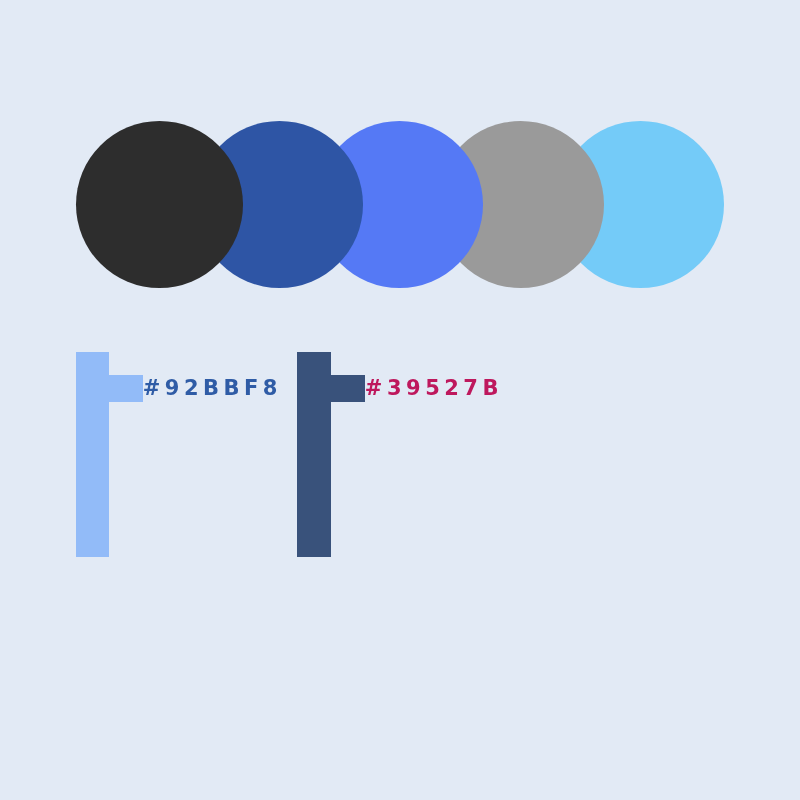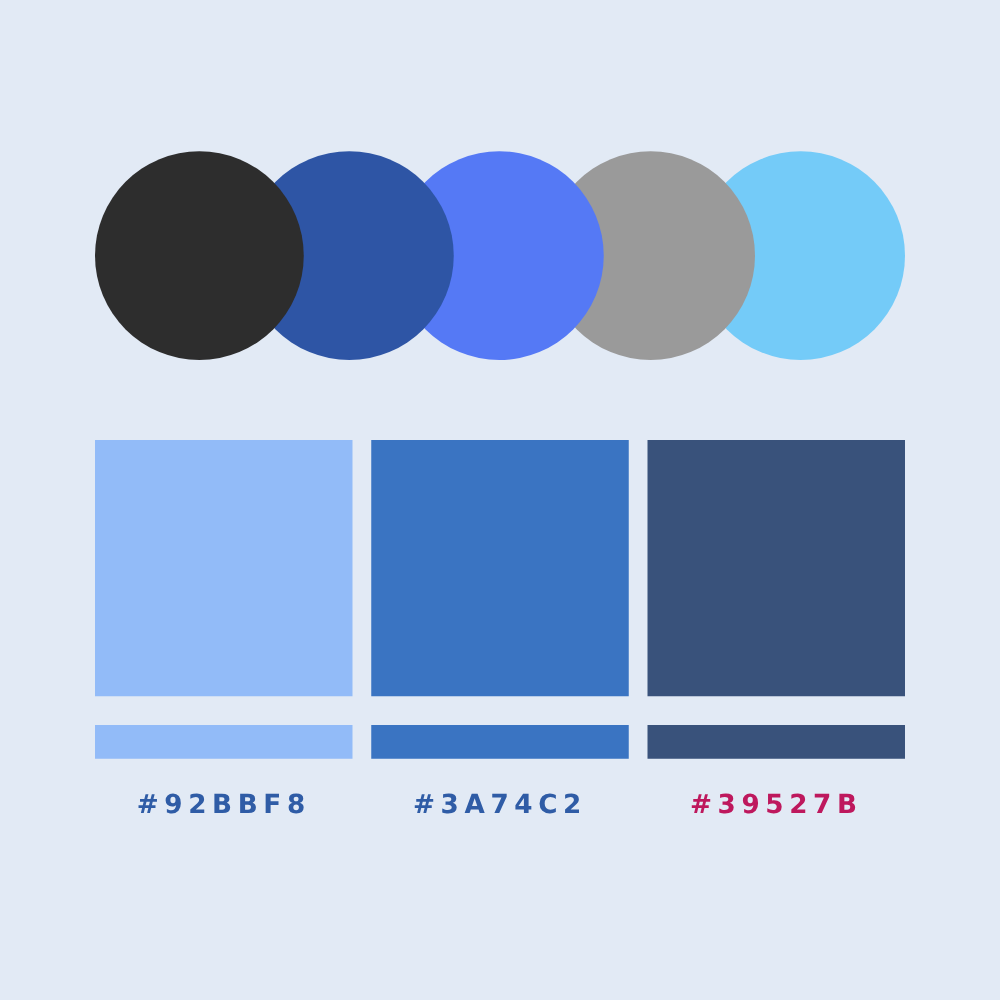--- a/index.html
+++ b/index.html
@@ -45,21 +45,21 @@
     position: absolute;
     left: 76px;
     top: 352px;
     width: 648px;
     display: flex;
     gap: 15px;
   }
   .swatch-column {
     width: 206px;
     display: flex;
-    flex-direction: column;
+    flex-direction: row;
   }
   .swatch-block {
     width: 100%;
     height: 205px;
   }
   .swatch-bar {
     width: 100%;
     height: 27px;
     margin-top: 23px;
   }
@@ -88,25 +88,20 @@
   </div>
 
   <div id="swatch-row">
 
     <div class="swatch-column">
       <div class="swatch-block" style="background: rgb(146, 187, 248);"></div>
       <div class="swatch-bar" style="background: rgb(146, 187, 248);"></div>
       <div class="swatch-label" style="color: rgb(47, 92, 166);">#92BBF8</div>
     </div>
 
-    <div class="swatch-column">
-      <div class="swatch-block" style="background: rgb(58, 116, 194);"></div>
-      <div class="swatch-bar" style="background: rgb(58, 116, 194);"></div>
-      <div class="swatch-label" style="color: rgb(47, 92, 166);">#3A74C2</div>
-    </div>
 
     <div class="swatch-column">
       <div class="swatch-block" style="background: rgb(57, 82, 123);"></div>
       <div class="swatch-bar" style="background: rgb(57, 82, 123);"></div>
       <div class="swatch-label" style="color: #be185d;">#39527B</div>
     </div>
 
   </div>
 </div>
 

